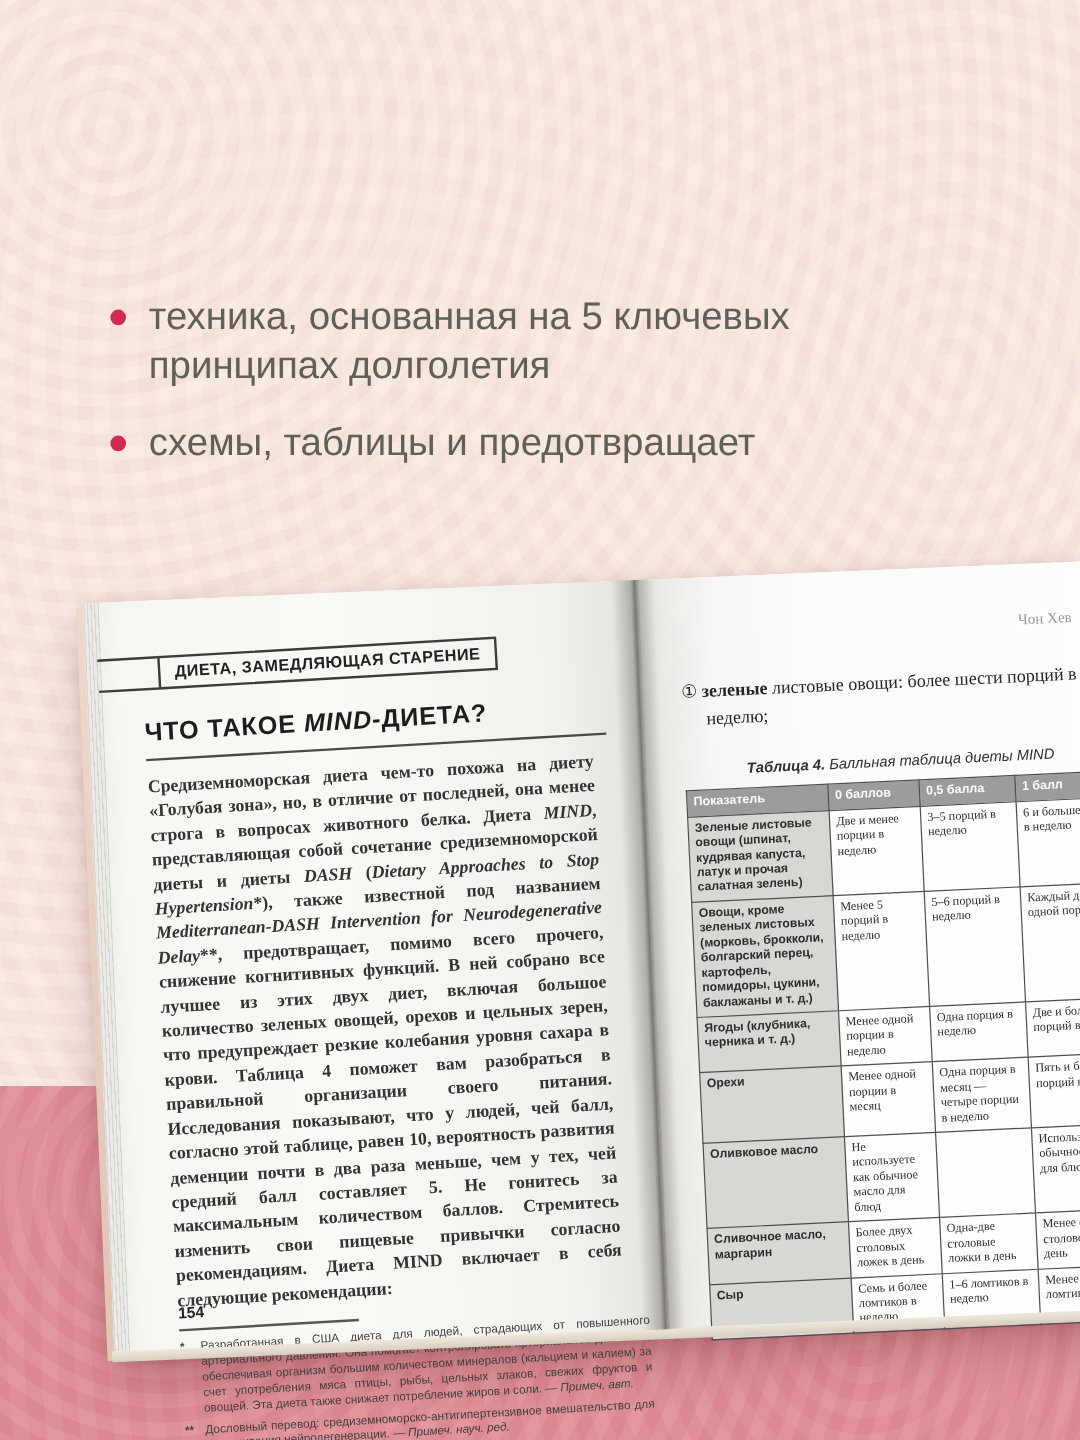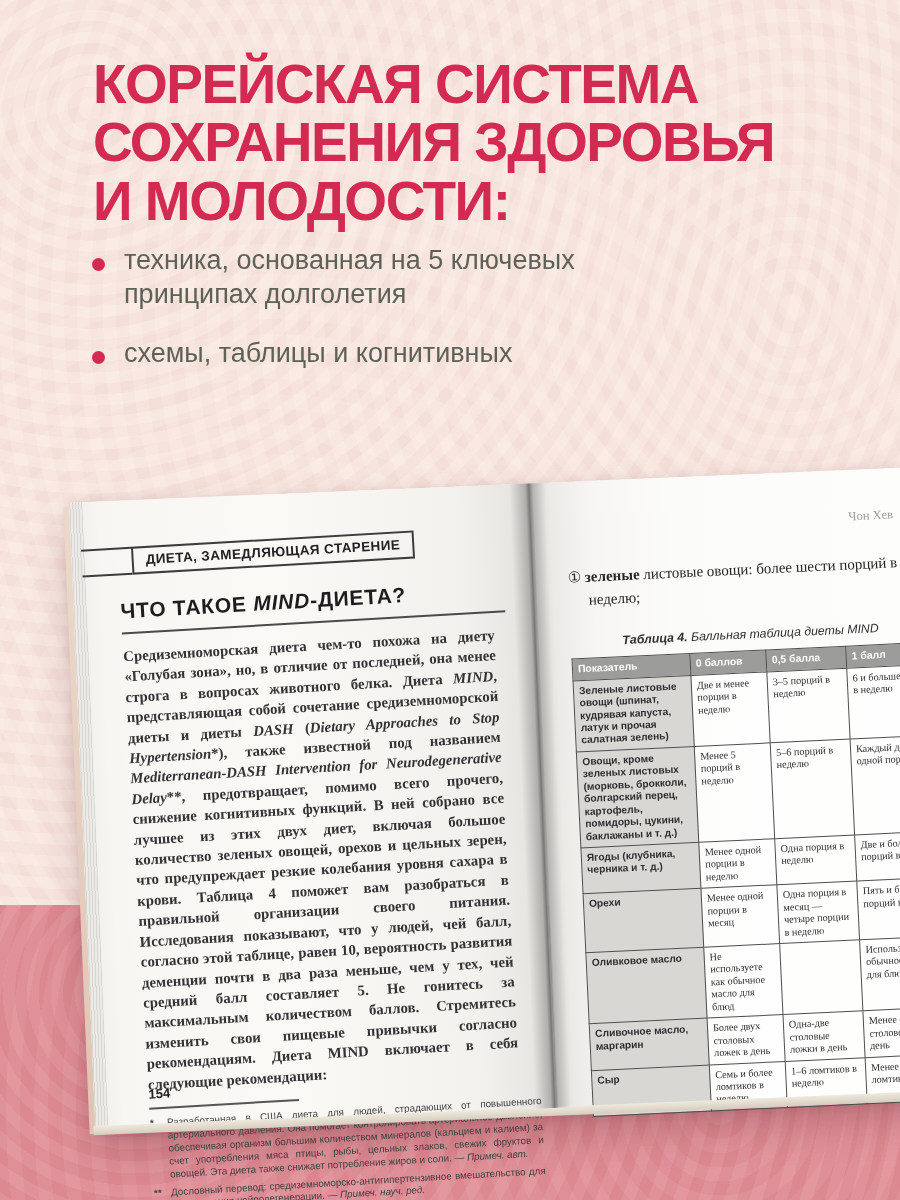--- a/index.html
+++ b/index.html
@@ -28,21 +28,21 @@
     background:
       repeating-radial-gradient(circle at 15% 30%, rgba(255,255,255,.10) 0 12px, rgba(150,70,80,.08) 12px 24px),
       repeating-radial-gradient(circle at 80% 70%, rgba(255,255,255,.08) 0 14px, rgba(150,70,80,.07) 14px 28px);
   }
 
   
   .headline{position:absolute;left:93px;top:55px;font-weight:bold;font-size:55px;line-height:1.06;
     letter-spacing:-1.5px;color:var(--accent-crimson);}
   .bullets{position:absolute;left:90px;top:243px;width:640px;list-style:none;}
   .bullets li{position:relative;padding-left:34px;margin-bottom:24px;
-    font-size:27px;line-height:1.27;color:var(--bullet-text);}
+    font-size:32px;line-height:1.27;color:var(--bullet-text);}
   .bullets li .dot{position:absolute;left:2px;top:15px;width:13px;height:13px;border-radius:50%;
     background:var(--accent-crimson);}
 
   
   .book{position:absolute;left:82px;top:488px;width:858px;height:625px;
     transform:rotate(-2.4deg);transform-origin:40% 50%;
     box-shadow:0 24px 42px rgba(100,30,40,.30), 0 6px 14px rgba(0,0,0,.18);}
   .book::before{content:"";position:absolute;left:-6px;top:4px;bottom:-7px;width:8px;
     background:linear-gradient(180deg,#ecd9ca,#e0c4b4);}
   .book::after{content:"";position:absolute;left:-2px;right:0;bottom:-8px;height:9px;
@@ -93,25 +93,24 @@
   td.score-cell{font-family:"Liberation Serif",serif;background:rgba(255,255,255,.55);}
   .col-1{width:118px;} .col-2{width:76px;} .col-3{width:80px;} .col-4{width:94px;}
 </style>
 </head>
 <body>
 
 <div class="stage">
   <div class="bg-top"></div>
   <div class="bg-bottom"></div>
 
-  <h1 class="headline">КОРЕЙСКАЯ СИСТЕМА<br>СОХРАНЕНИЯ ЗДОРОВЬЯ<br>И МОЛОДОСТИ:</h1>
 
   <ul class="bullets">
       <li><span class="dot"></span><span>техника, основанная на 5 ключевых<br>принципах долголетия</span></li>
-      <li><span class="dot"></span><span>схемы, таблицы и когнитивных</span></li>
+      <li><span class="dot"></span><span>схемы, таблицы и предотвращает</span></li>
     </ul>
 
   <div class="book">
 
     <div class="page page-left">
       <div class="page-edges"></div>
       <div class="lp-inner">
         <div class="header-tab">ДИЕТА, ЗАМЕДЛЯЮЩАЯ СТАРЕНИЕ</div>
         <h2 class="lp-title"><span>ЧТО ТАКОЕ </span><span class="it">MIND</span><span>-ДИЕТА?</span></h2>
         <div class="title-rule"></div>

